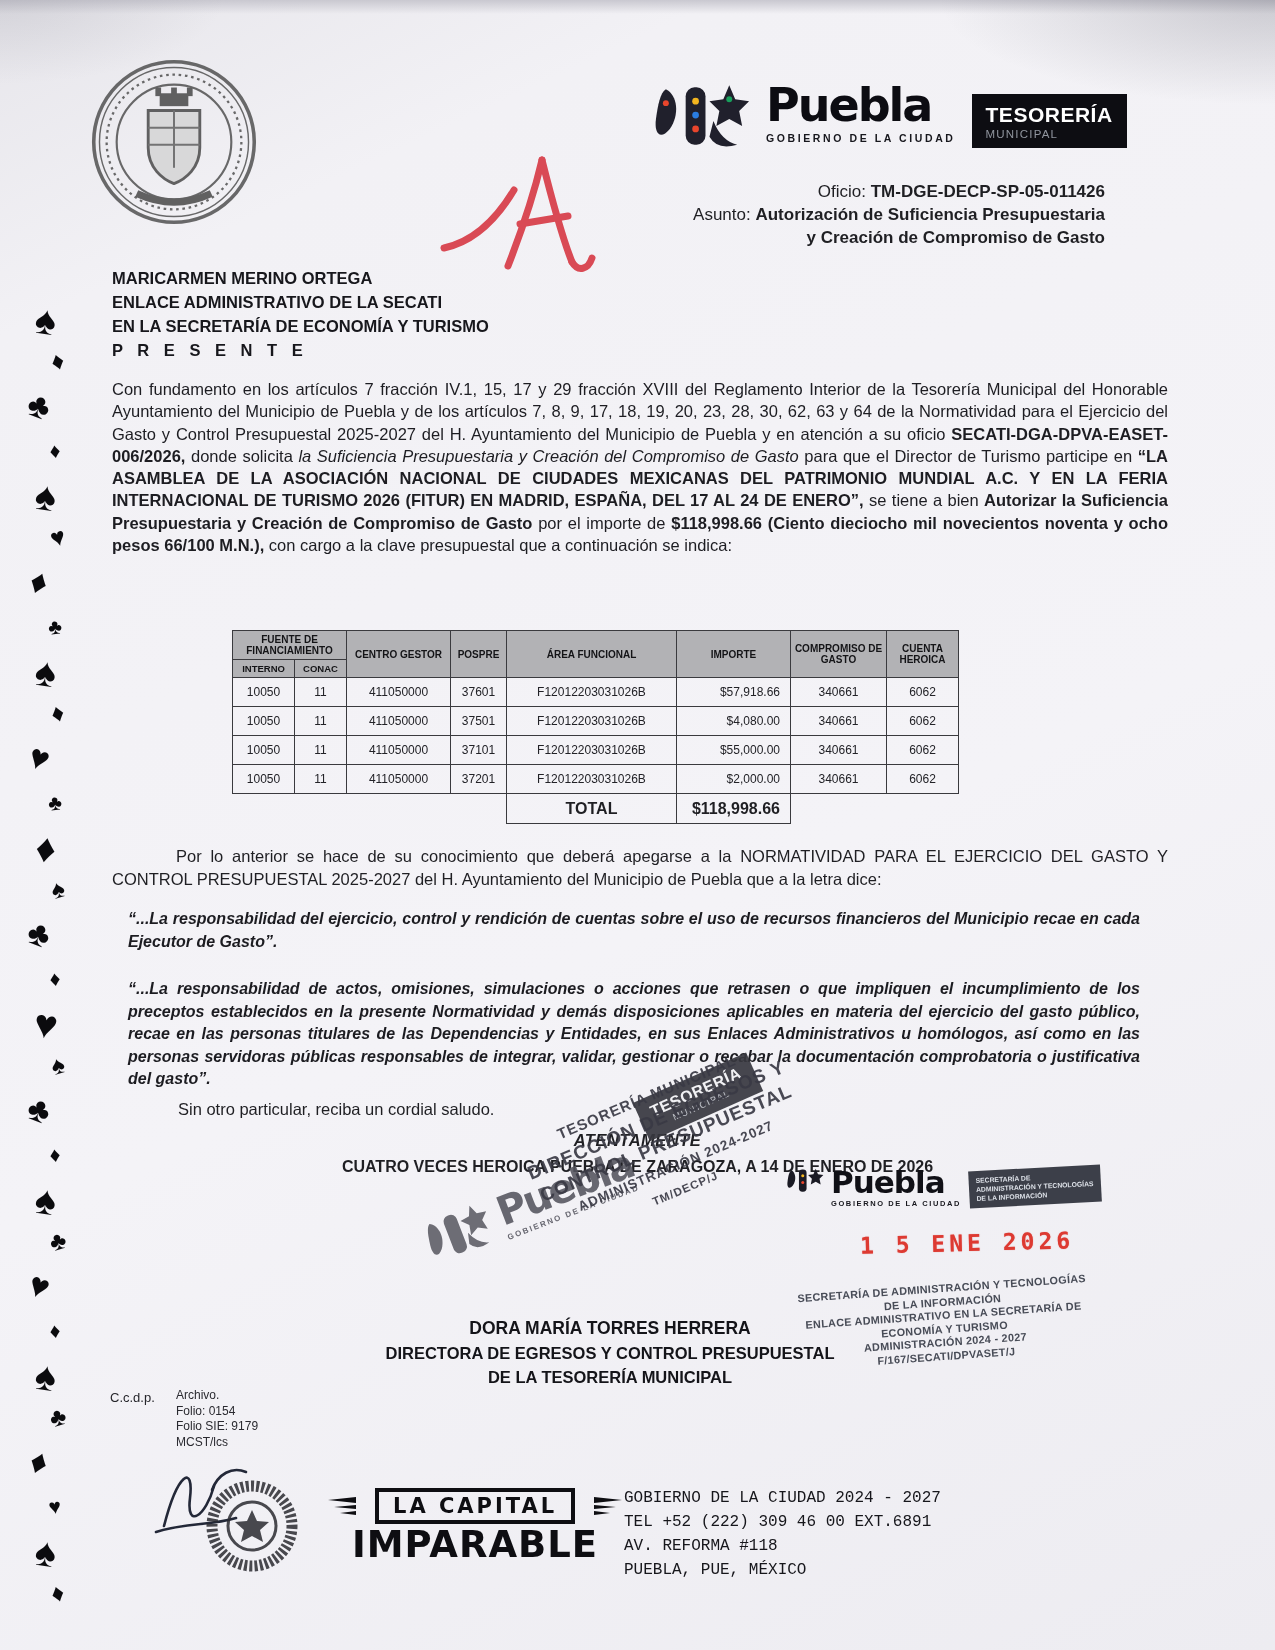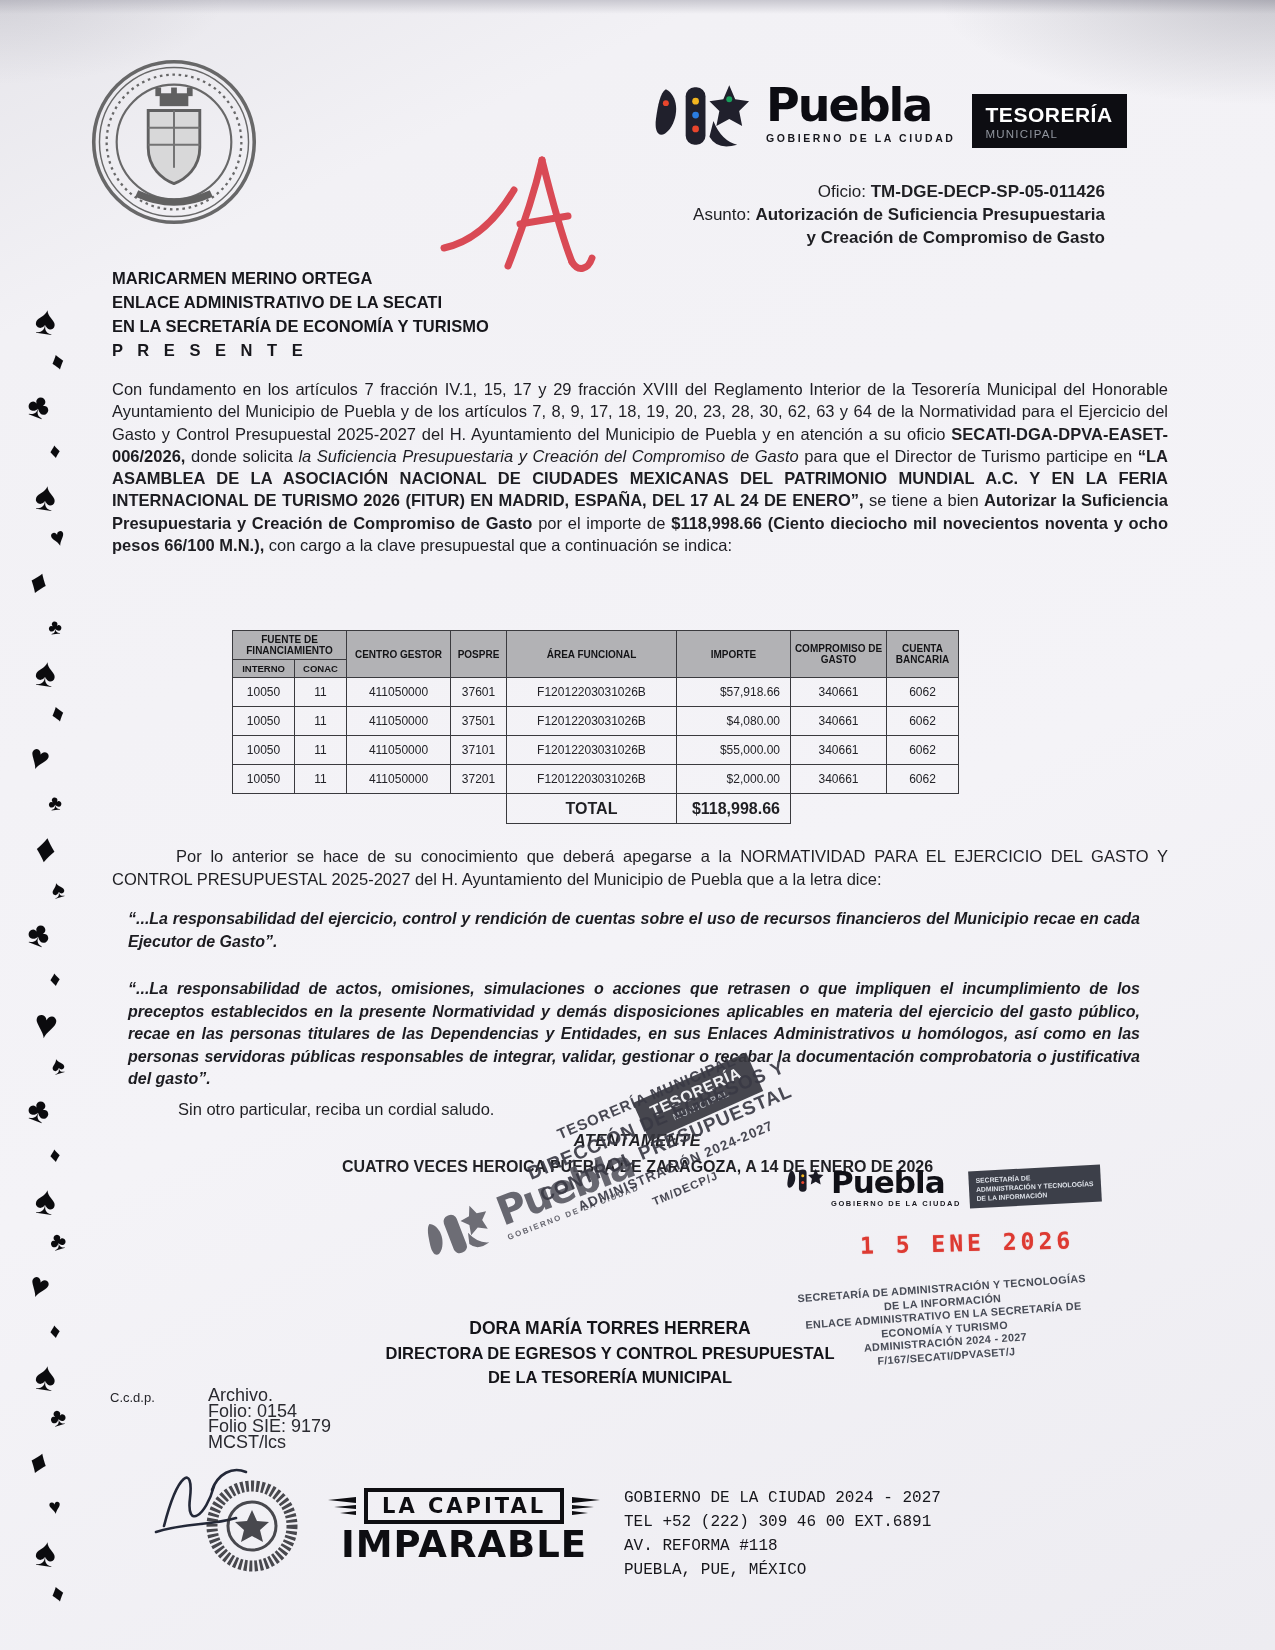--- a/index.html
+++ b/index.html
@@ -105,27 +105,27 @@
   .stamp-right-text { position:absolute; left:786px; top:1282px; width:316px; transform:rotate(-4deg); color:#484c57; font-weight:bold; text-align:center; }
   .stamp-right-text .line { font-size:10.8px; line-height:13.5px; letter-spacing:.3px; }
 
   
   .sig-block { position:absolute; left:250px; top:1316px; width:720px; text-align:center; color:#141419; }
   .sig-name { font-weight:bold; font-size:17.5px; line-height:25px; }
   .sig-title { font-weight:bold; font-size:16.5px; line-height:24px; }
 
   
   .ccdp-label { position:absolute; left:110px; top:1390px; font-size:13px; color:#26262b; }
-  .ccdp-lines { position:absolute; left:176px; top:1388px; font-size:18px; line-height:15.5px; color:#2a2a30;margin-left:32px; }
+  .ccdp-lines { position:absolute; left:176px; top:1388px; font-size:12px; line-height:15.5px; color:#2a2a30; }
   .sig-scribble { position:absolute; left:148px; top:1428px; }
 
   .footer-circle { position:absolute; left:204px; top:1478px; opacity:.85; }
 
   .capital-logo { position:absolute; left:322px; top:1488px; text-align:center; color:#0e0e12; }
-  .capital-top { display:flex; align-items:center; justify-content:space-between; gap:8px; }
+  .capital-top { display:flex; align-items:center; justify-content:space-between; gap:19px; }
   .capital-box { border:4px solid #0e0e12; padding:2px 14px; font-weight:900; font-size:21px; letter-spacing:3px; font-family:"DejaVu Sans", sans-serif; }
   .capital-bottom { font-family:"DejaVu Sans", sans-serif; font-weight:800; font-size:37px; letter-spacing:1px; line-height:42px; }
 
   .address { position:absolute; left:624px; top:1486px; font-family:"Liberation Mono", monospace; font-size:16px; line-height:24px; color:#16161b; }
 </style>
 </head>
 <body>
 
 <div class="page">
 
@@ -252,21 +252,21 @@
           <col class="c8">
       </colgroup>
       <thead>
         <tr>
           <th colspan="2">FUENTE DE FINANCIAMIENTO</th>
           <th rowspan="2">CENTRO GESTOR</th>
           <th rowspan="2">POSPRE</th>
           <th rowspan="2">ÁREA FUNCIONAL</th>
           <th rowspan="2">IMPORTE</th>
           <th rowspan="2">COMPROMISO DE GASTO</th>
-          <th rowspan="2">CUENTA BANCARIA</th>
+          <th rowspan="2">CUENTA HEROICA</th>
         </tr>
         <tr>
           <th>INTERNO</th>
           <th>CONAC</th>
         </tr>
       </thead>
       <tbody>
           <tr>
             <td>10050</td>
             <td>11</td>

